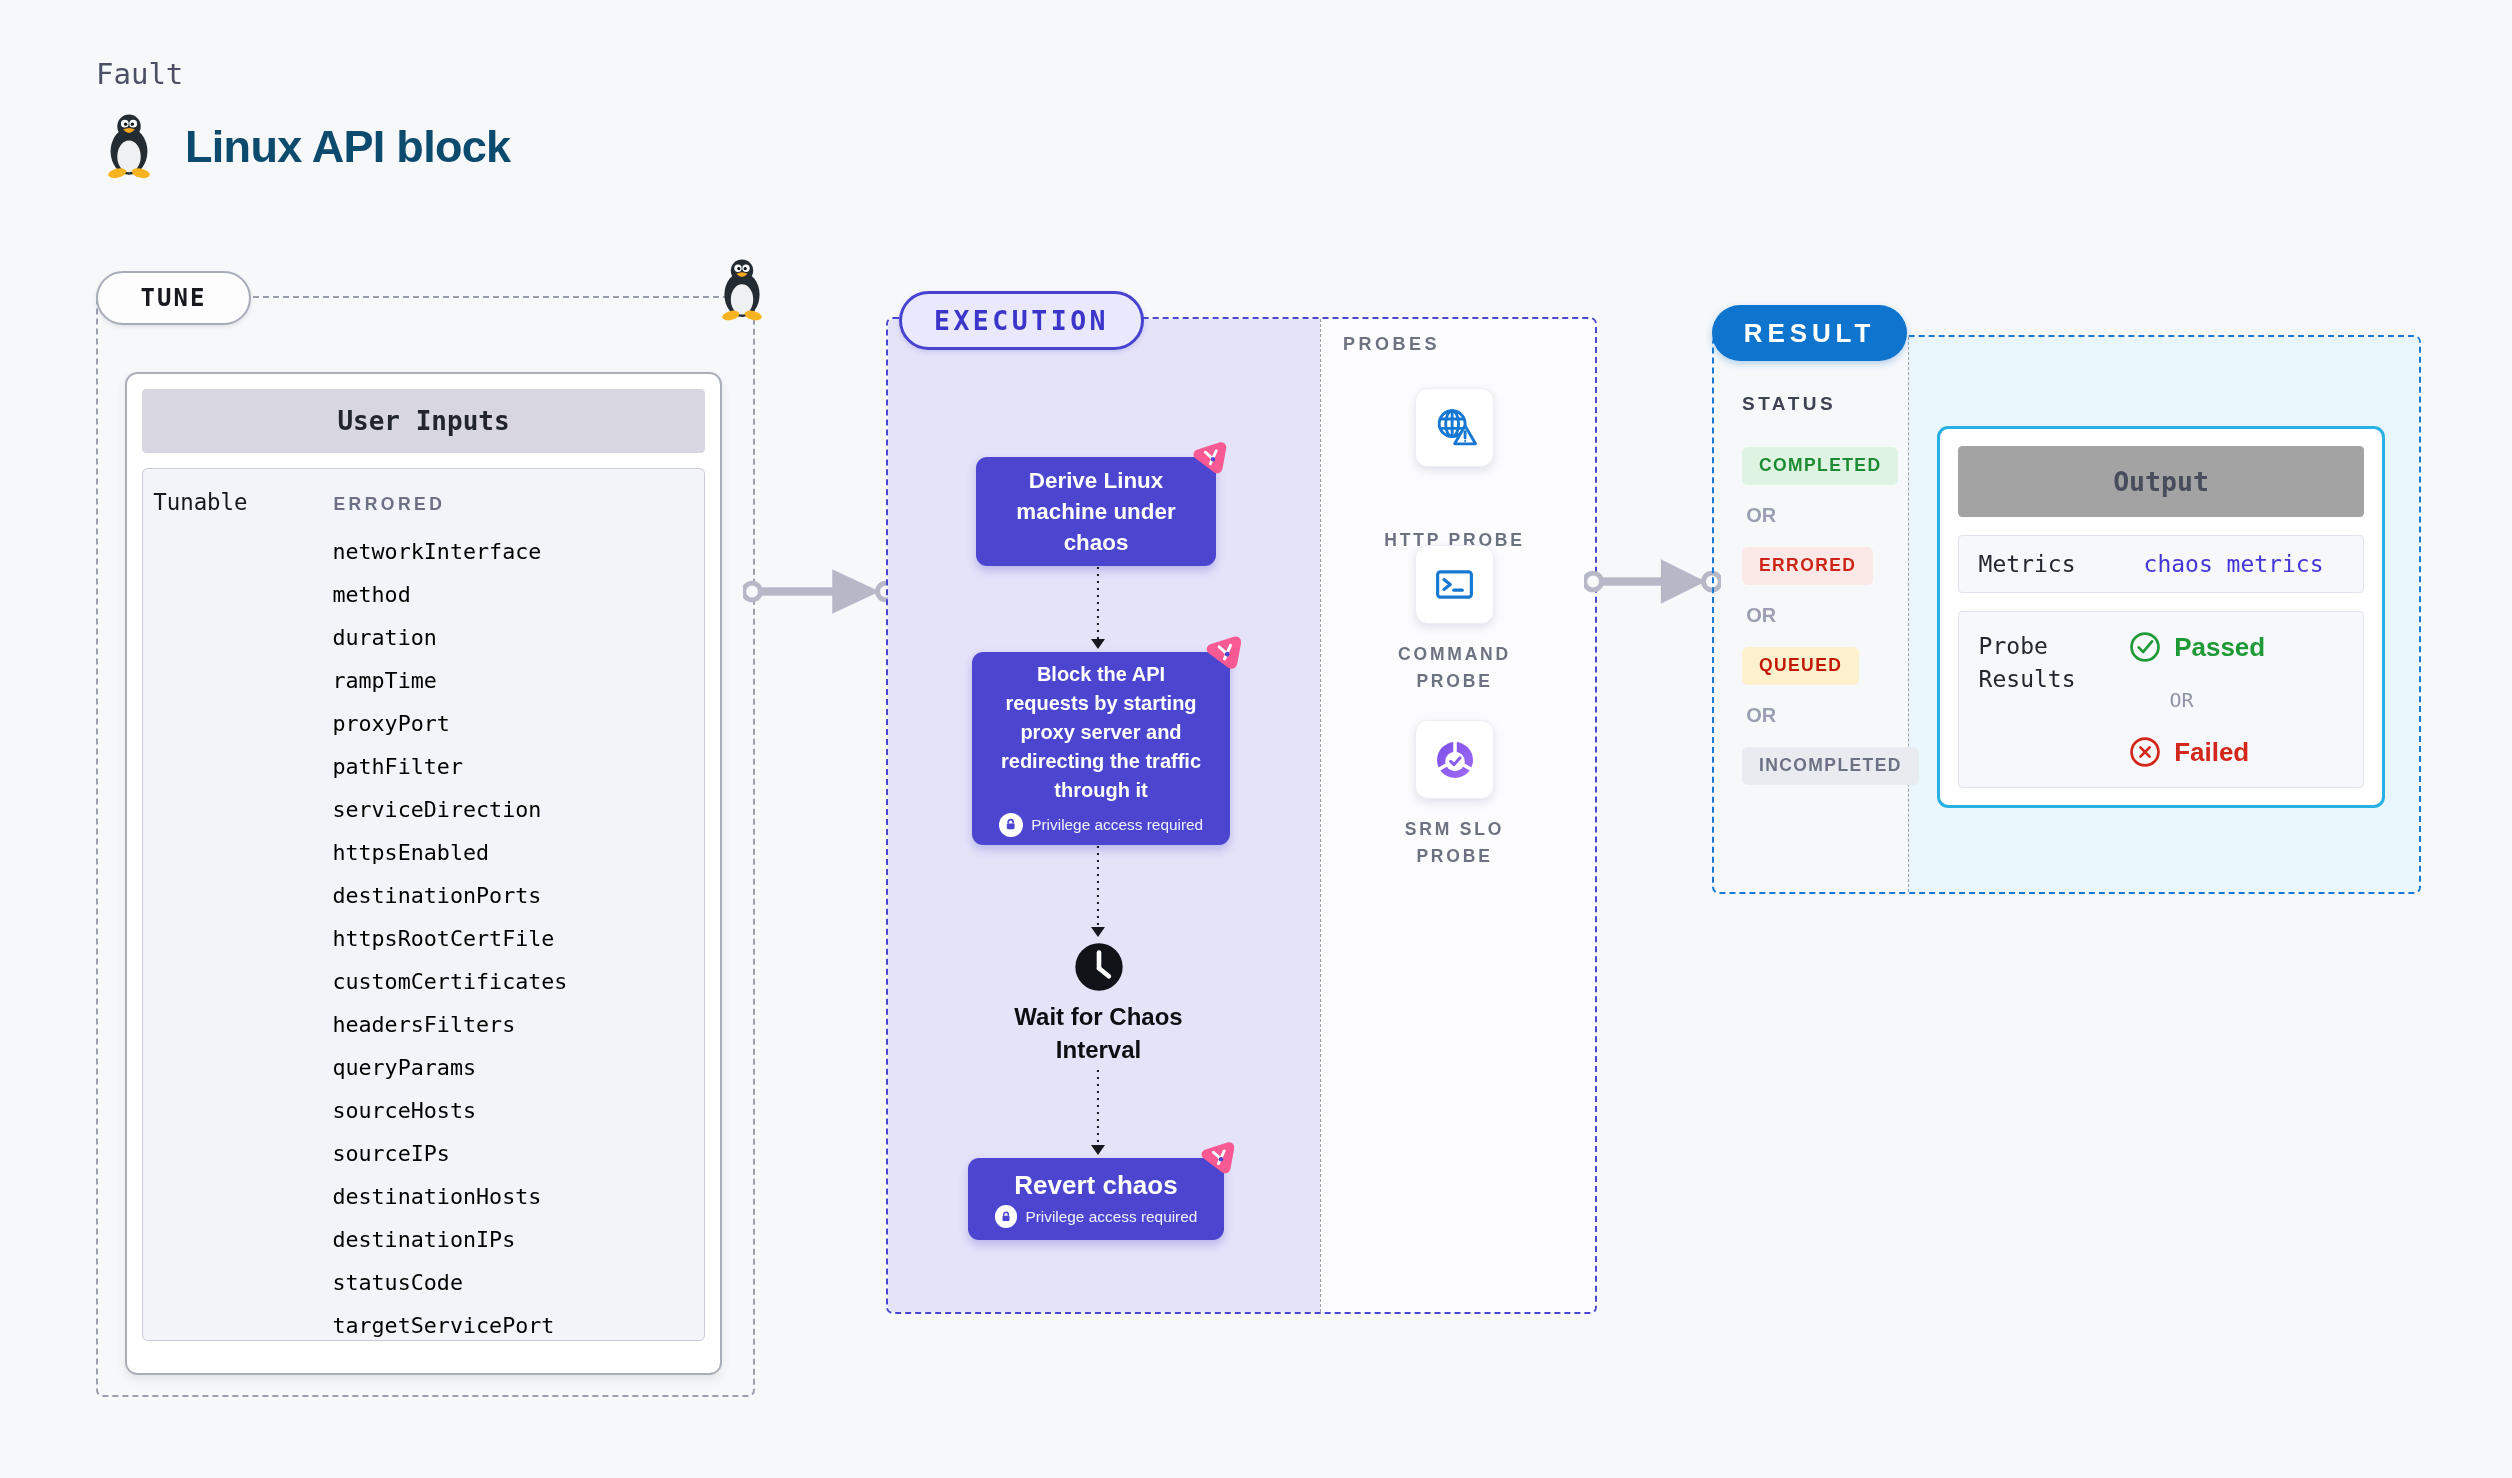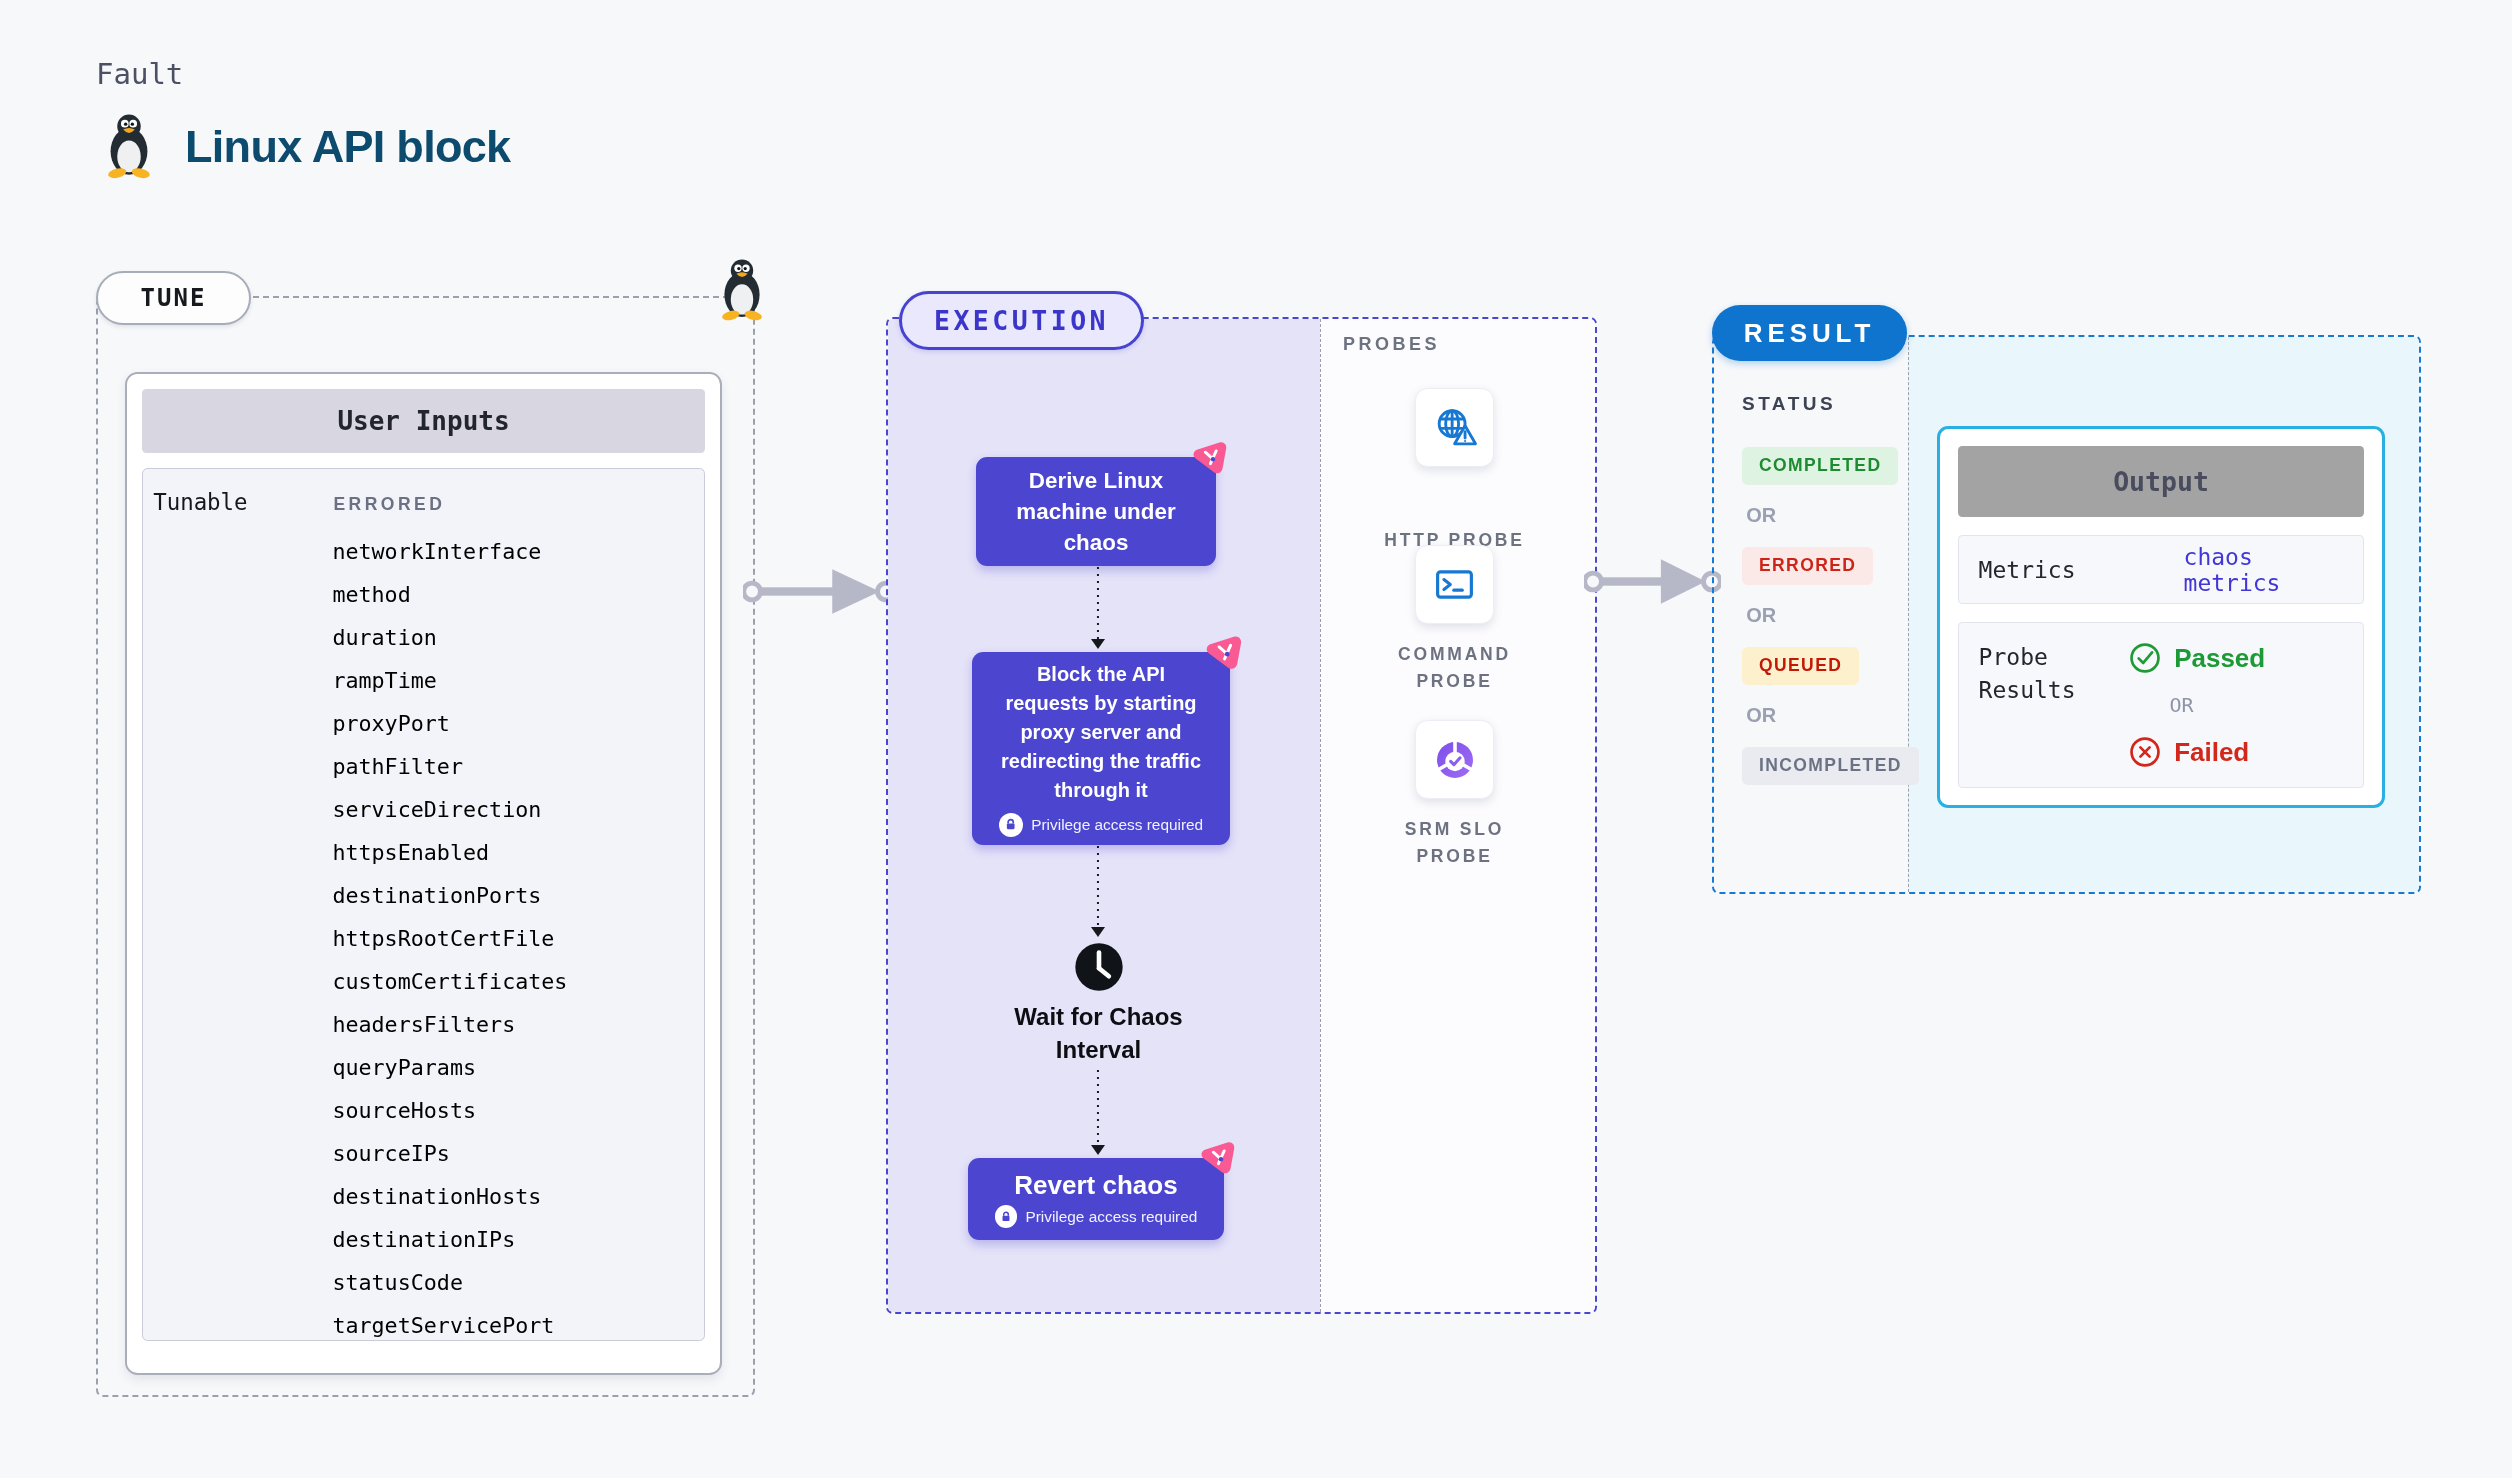--- a/index.html
+++ b/index.html
@@ -84,21 +84,21 @@
   .st-errored{background:#fbe9e7;color:#cd2418;}
   .st-queued{background:#fdf0cd;color:#c21807;}
   .st-incompleted{background:#e9ebf1;color:#6c7284;}
   .or{font-size:20px;font-weight:600;color:#9aa0b2;margin:19.6px 0 19.6px 4.2px;}
   .output-card{position:absolute;left:1937px;top:426px;width:448px;height:382px;background:#ffffff;
                border:3.5px solid #29b0e2;border-radius:11.2px;box-sizing:border-box;padding:17px 18px;
                display:flex;flex-direction:column;gap:18px;}
   .output-header{height:71px;flex:0 0 auto;background:#a3a3a3;border-radius:4.2px;display:flex;align-items:center;
                  justify-content:center;font-size:26.5px;font-weight:700;color:#484c5d;}
   .output-row{background:#f7f8fb;border:1.4px solid #e2e4ed;border-radius:4.2px;box-sizing:border-box;}
-  .metrics-row{height:69px;flex:0 0 auto;display:flex;align-items:center;padding:0 19.6px;gap:40px;}
+  .metrics-row{height:58px;flex:0 0 auto;display:flex;align-items:center;padding:0 19.6px;}
   .metrics-label{font-size:23px;color:#23262f;}
   .metrics-value{font-size:23px;color:#4336d6;margin-left:68px;}
   .probe-row{flex:1;display:flex;padding:18px 19.6px;}
   .probe-res-label{font-size:23px;line-height:33px;color:#23262f;}
   .probe-res-right{margin-left:52px;display:flex;flex-direction:column;justify-content:space-between;}
   .res-line{display:flex;align-items:center;gap:12.6px;}
   .passed-text{font-size:26px;font-weight:700;color:#1d9a35;}
   .failed-text{font-size:26px;font-weight:700;color:#d2271a;}
   .or-output{font-size:20px;color:#8f95a7;margin-left:42px;}
 </style>

